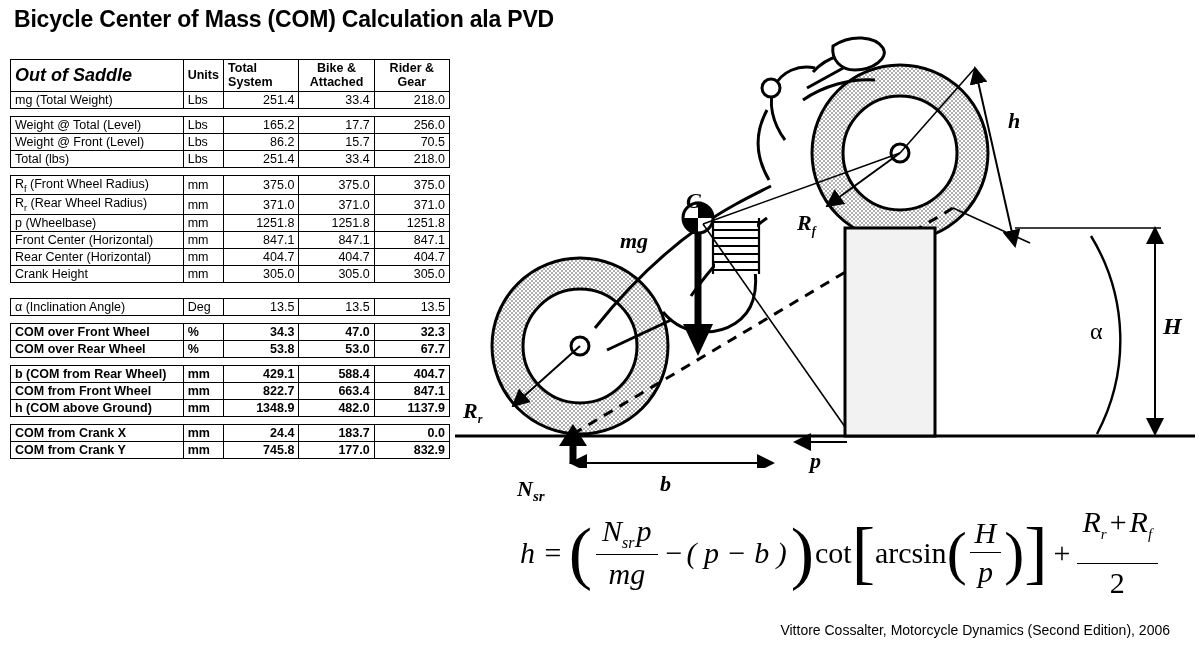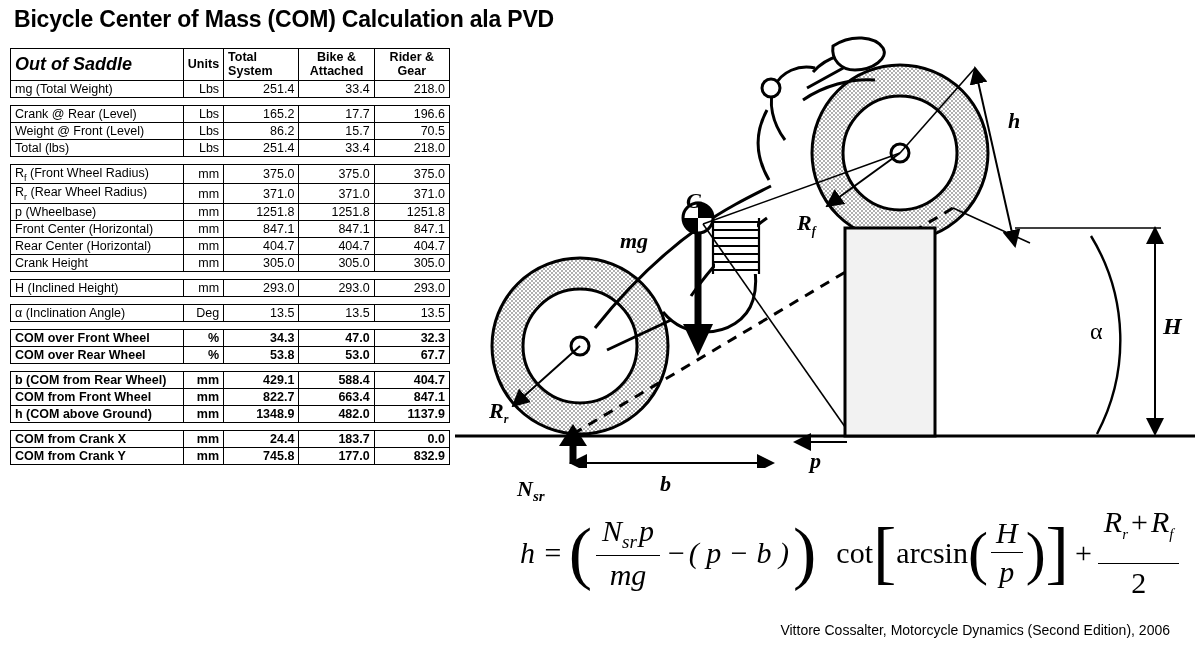--- a/index.html
+++ b/index.html
@@ -20,42 +20,42 @@
     left: 14px;
     top: 6px;
     font-size: 23px;
     font-weight: bold;
     letter-spacing: -0.2px;
   }
   
   #table-wrap {
     position: absolute;
     left: 10px;
-    top: 48px;
+    top: 59px;
     width: 440px;
   }
   table.calc {
     border-collapse: collapse;
     width: 440px;
     font-size: 12.5px;
   }
   table.calc td, table.calc th {
     border: 1px solid #000;
     padding: 1px 4px;
     height: 17px;
     box-sizing: border-box;
     background: #fff;
   }
   td.lbl {
     text-align: left;
     width: 172px;
     white-space: nowrap;
   }
   td.unit {
-    text-align: right;
+    text-align: left;
     width: 38px;
   }
   td.num {
     text-align: right;
     width: 75px;
     padding-right: 7px;
   }
   td.shade { background: #d9d9d9; }
   tr.spacer td {
     border: none;
@@ -122,25 +122,25 @@
           <td class="lbl">mg (Total Weight)</td>
           <td class="unit">Lbs</td>
           <td class="num shade">251.4</td>
           <td class="num shade">33.4</td>
           <td class="num">218.0</td>
         </tr>
         <tr class="spacer">
           <td colspan="5"></td>
         </tr>
         <tr>
-          <td class="lbl">Crank @ Rear (Level)</td>
+          <td class="lbl">Weight @ Total (Level)</td>
           <td class="unit">Lbs</td>
           <td class="num shade">165.2</td>
           <td class="num shade">17.7</td>
-          <td class="num">196.6</td>
+          <td class="num">256.0</td>
         </tr>
         <tr>
           <td class="lbl">Weight @ Front (Level)</td>
           <td class="unit">Lbs</td>
           <td class="num">86.2</td>
           <td class="num">15.7</td>
           <td class="num">70.5</td>
         </tr>
         <tr>
           <td class="lbl">Total (lbs)</td>
@@ -189,27 +189,20 @@
         </tr>
         <tr>
           <td class="lbl">Crank Height</td>
           <td class="unit">mm</td>
           <td class="num shade">305.0</td>
           <td class="num">305.0</td>
           <td class="num">305.0</td>
         </tr>
         <tr class="spacer">
           <td colspan="5"></td>
-        </tr>
-        <tr>
-          <td class="lbl">H (Inclined Height)</td>
-          <td class="unit">mm</td>
-          <td class="num shade">293.0</td>
-          <td class="num">293.0</td>
-          <td class="num">293.0</td>
         </tr>
         <tr class="spacer">
           <td colspan="5"></td>
         </tr>
         <tr>
           <td class="lbl">α (Inclination Angle)</td>
           <td class="unit">Deg</td>
           <td class="num">13.5</td>
           <td class="num">13.5</td>
           <td class="num">13.5</td>
@@ -386,43 +379,43 @@
   <g>
     <line x1="118" y1="436" x2="118" y2="412" stroke="#000" stroke-width="7"></line>
     <path d="M104 418 L132 418 L118 396 z" fill="#000"></path>
   </g>
 </svg>
 
 
 <div style="position:absolute;left:231px;top:160px;font-size:22px;font-style:italic;font-family:'Liberation Serif',serif;font-weight:bold;">G</div>
 <div style="position:absolute;left:165px;top:200px;font-size:22px;font-style:italic;font-family:'Liberation Serif',serif;font-weight:bold;">mg</div>
 <div style="position:absolute;left:342px;top:182px;font-size:22px;font-style:italic;font-family:'Liberation Serif',serif;font-weight:bold;"><span>R</span><sub style="font-size:12px">f</sub></div>
-<div style="position:absolute;left:34px;top:370px;font-size:22px;font-style:italic;font-family:'Liberation Serif',serif;font-weight:bold;"><span>R</span><sub style="font-size:12px">r</sub></div>
+<div style="position:absolute;left:8px;top:370px;font-size:22px;font-style:italic;font-family:'Liberation Serif',serif;font-weight:bold;"><span>R</span><sub style="font-size:12px">r</sub></div>
 <div style="position:absolute;left:553px;top:80px;font-size:22px;font-style:italic;font-family:'Liberation Serif',serif;font-weight:bold;">h</div>
 <div style="position:absolute;left:708px;top:285px;font-size:24px;font-style:italic;font-family:'Liberation Serif',serif;font-weight:bold;">H</div>
 <div style="position:absolute;left:635px;top:290px;font-size:24px;font-family:'Liberation Serif',serif;">α</div>
 <div style="position:absolute;left:205px;top:443px;font-size:22px;font-style:italic;font-family:'Liberation Serif',serif;font-weight:bold;">b</div>
 <div style="position:absolute;left:355px;top:420px;font-size:22px;font-style:italic;font-family:'Liberation Serif',serif;font-weight:bold;">p</div>
 <div style="position:absolute;left:62px;top:448px;font-size:22px;font-style:italic;font-family:'Liberation Serif',serif;font-weight:bold;"><span>N</span><sub style="font-size:15px"><span>s</span><span>r</span></sub></div>
 </div>
 
 <div id="formula">
   <div style="display:flex;align-items:center;font-family:'Liberation Serif',serif;font-size:30px;font-style:italic;">
     <span style="margin-right:6px;">h =</span>
     <span style="font-size:70px;font-style:normal;line-height:0.8;">(</span>
     <span style="display:inline-block;text-align:center;margin:0 4px;">
       <span style="display:block;border-bottom:1.6px solid #000;padding:0 6px 2px 6px;">
-        <span>N</span><sub style="font-size:19px"><span>s</span><span>r</span></sub><span style="margin-left:2px;">p</span>
+        <span>N</span><sub style="font-size:16px"><span>s</span><span>r</span></sub><span style="margin-left:2px;">p</span>
       </span>
       <span style="display:block;padding-top:2px;">mg</span>
     </span>
     <span style="font-style:normal;margin:0 4px;">−</span>
     <span>( p − b )</span>
     <span style="font-size:70px;font-style:normal;line-height:0.8;margin-left:4px;">)</span>
-    <span style="font-style:normal;margin-left:20px;">cot</span>
+    <span style="font-style:normal;margin-left:1px;">cot</span>
     <span style="font-size:70px;font-style:normal;line-height:0.8;">[</span>
     <span style="font-style:normal;font-family:Liberation Serif, serif;">arcsin</span>
     <span style="font-size:60px;font-style:normal;line-height:0.8;">(</span>
     <span style="display:inline-block;text-align:center;margin:0 3px;">
       <span style="display:block;border-bottom:1.6px solid #000;padding:0 5px 2px 5px;">H</span>
       <span style="display:block;padding-top:2px;">p</span>
     </span>
     <span style="font-size:60px;font-style:normal;line-height:0.8;">)</span>
     <span style="font-size:70px;font-style:normal;line-height:0.8;">]</span>
     <span style="font-style:normal;margin:0 6px;">+</span>

